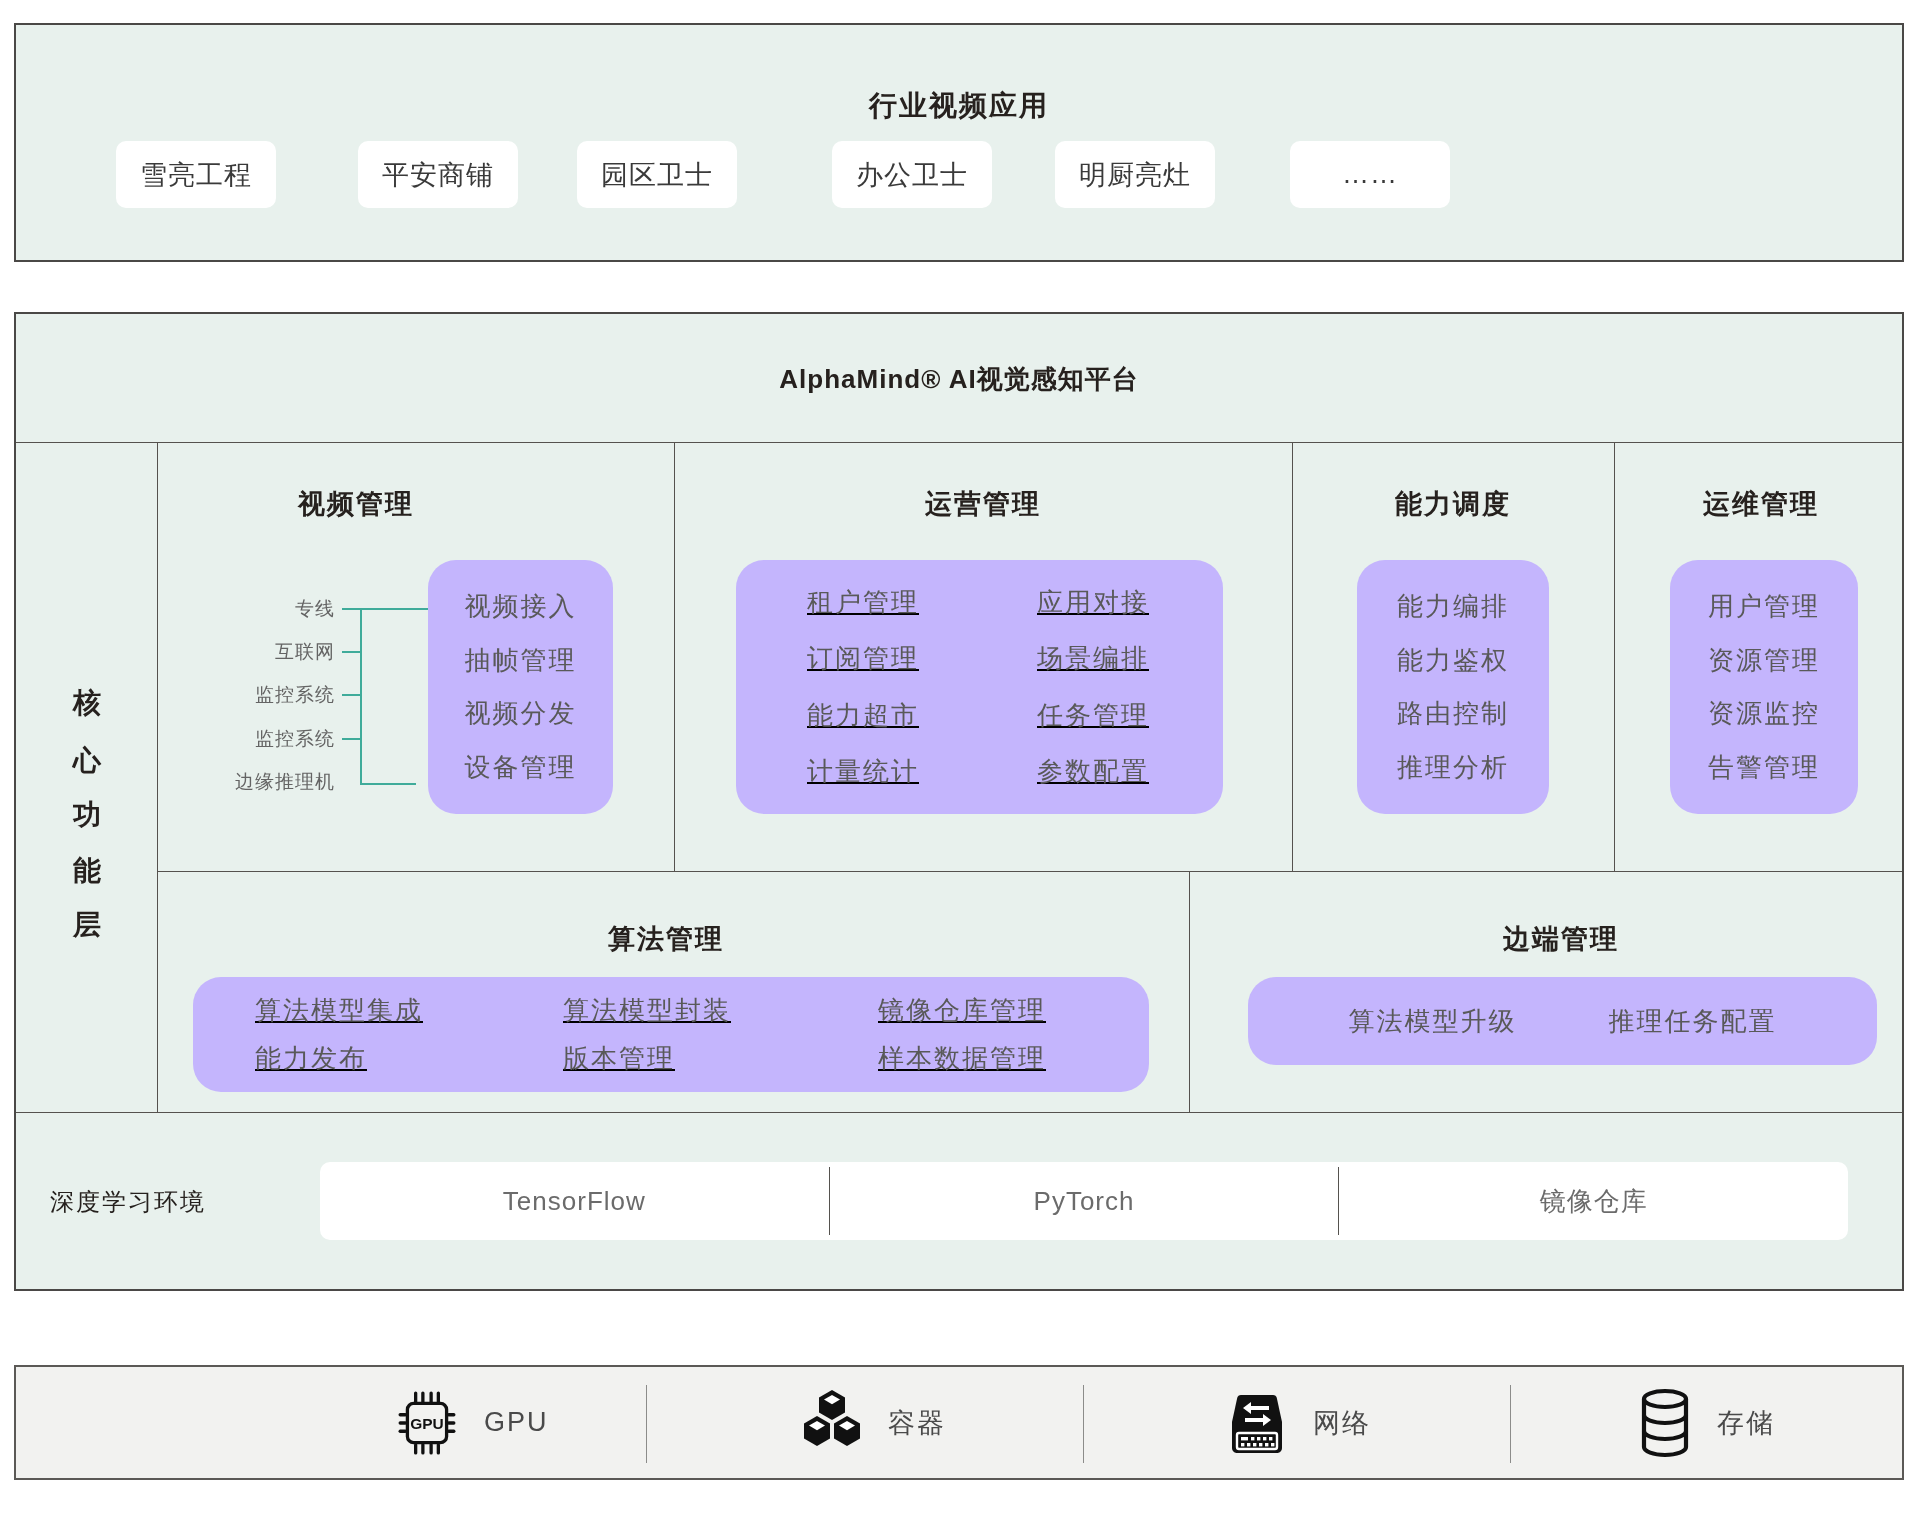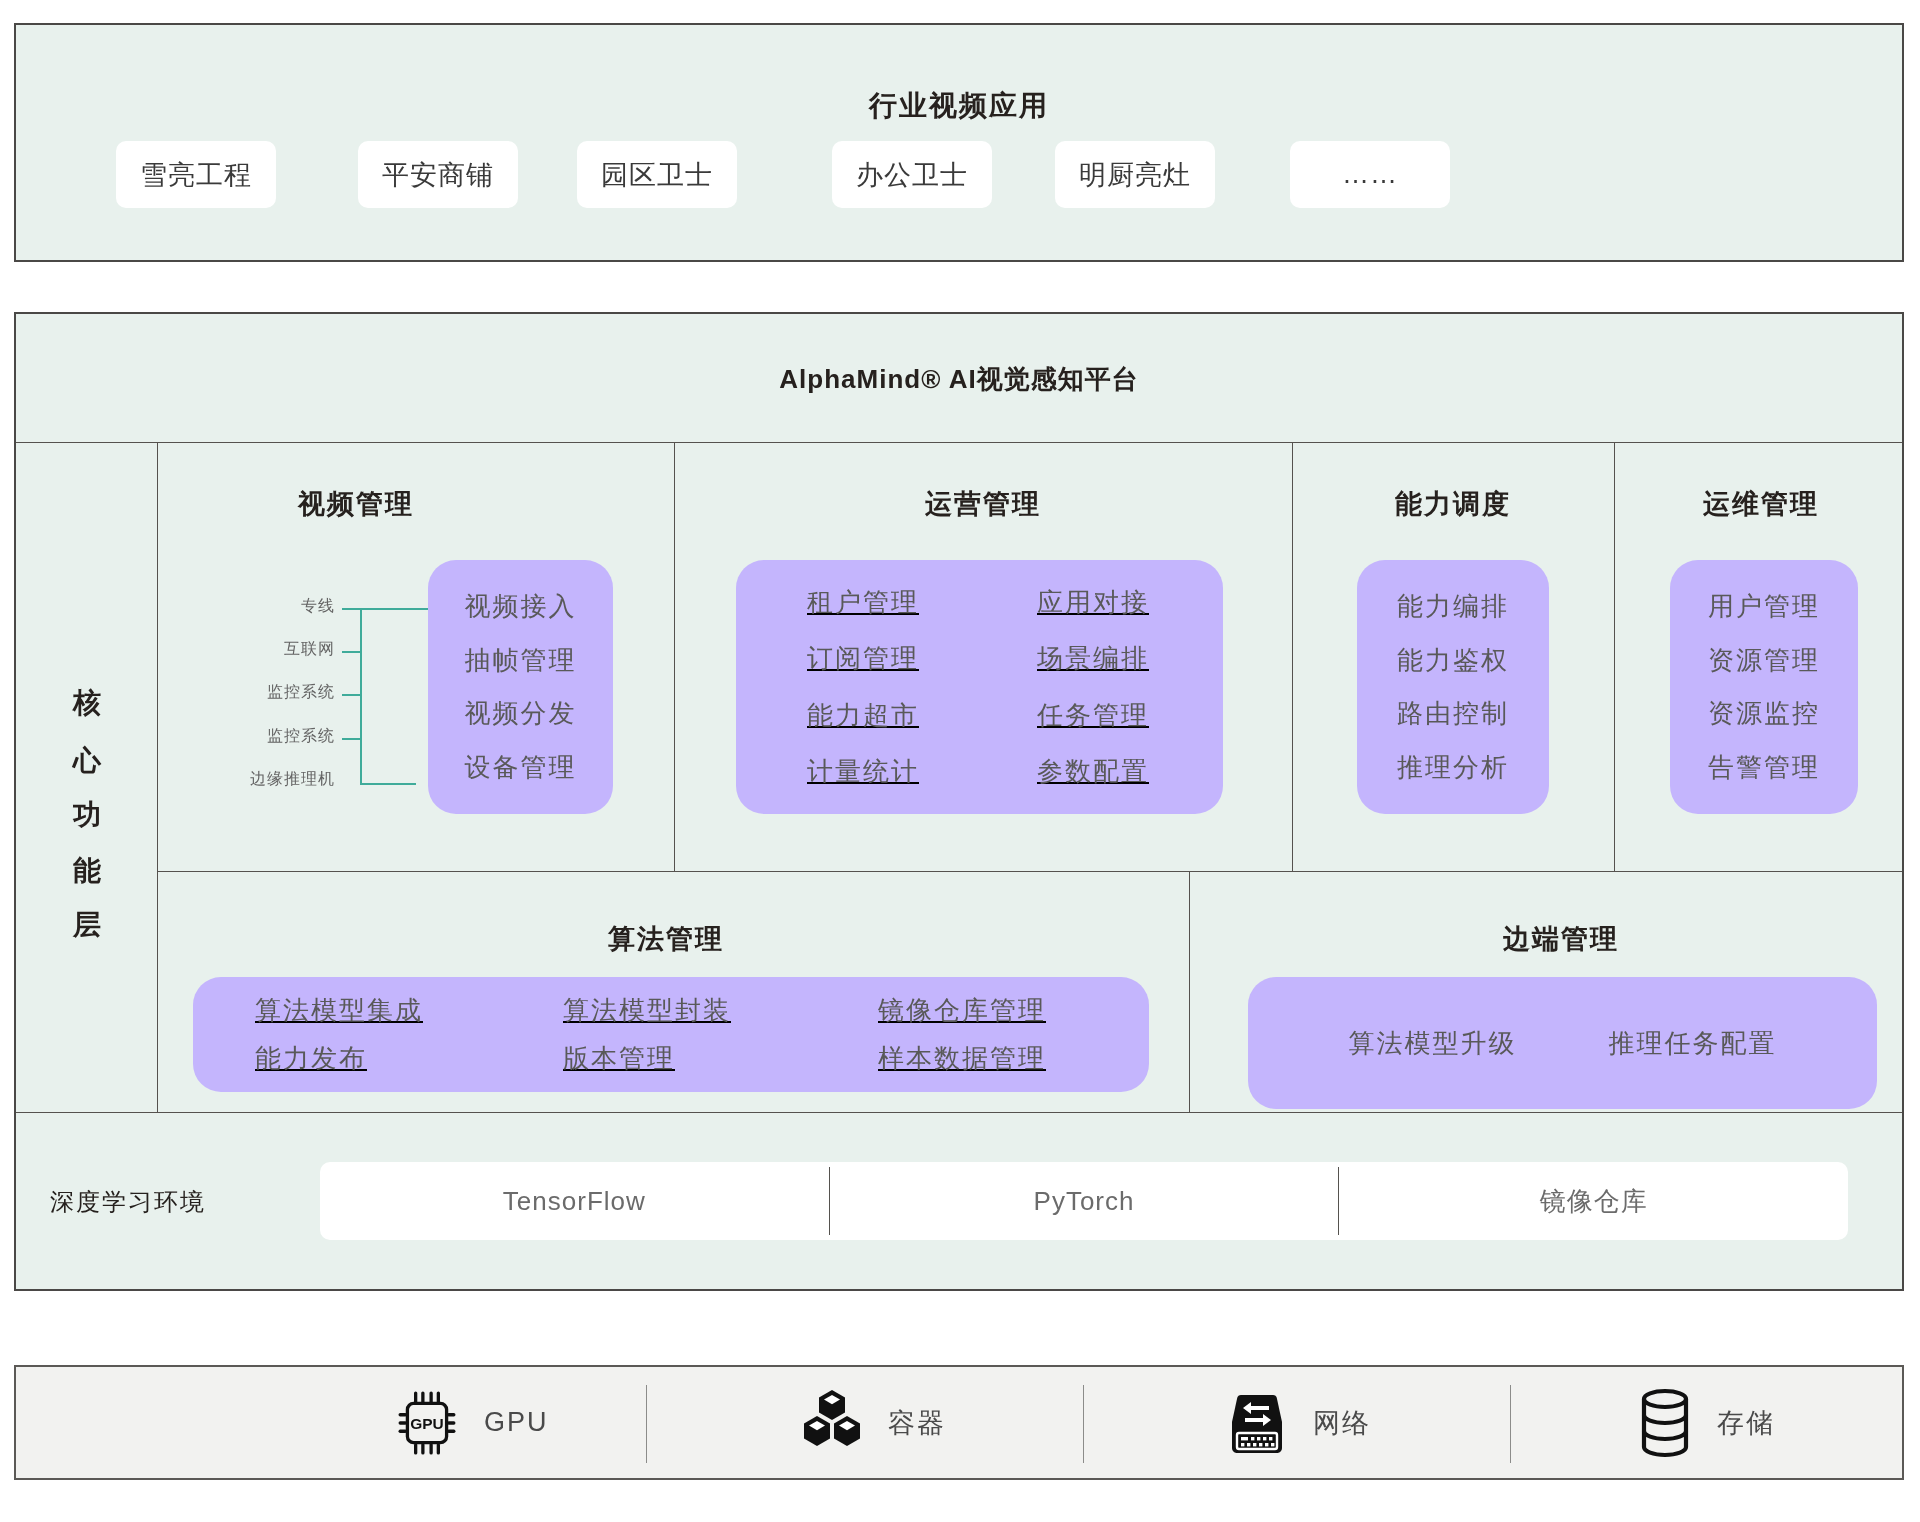--- a/index.html
+++ b/index.html
@@ -24,21 +24,21 @@
   .pill{position:absolute;top:116px;height:67px;width:160px;background:#fff;border-radius:10px;
         display:flex;align-items:center;justify-content:center;font-size:27px;color:#3a3a3a;letter-spacing:1px;}
   .plat-title{position:absolute;top:48px;width:100%;text-align:center;font-size:26px;font-weight:bold;color:var(--title-text);letter-spacing:1px;}
   .hline{position:absolute;height:1px;background:var(--line);}
   .vline{position:absolute;width:1px;background:var(--line);}
   .col-title{position:absolute;width:220px;text-align:center;font-size:27px;font-weight:bold;color:var(--title-text);letter-spacing:2px;}
   .card{position:absolute;background:#c4b5fd;border-radius:28px;}
   .stack{display:flex;flex-direction:column;justify-content:space-evenly;align-items:center;height:100%;padding:10px 0;}
   .item{font-size:26px;color:var(--card-text);letter-spacing:2px;white-space:nowrap;}
   .abs-stack{position:absolute;top:0;height:100%;display:flex;flex-direction:column;justify-content:space-evenly;align-items:flex-start;padding:3px 0;text-decoration:underline;}
-  .src-label{position:absolute;width:150px;text-align:right;font-size:16px;color:var(--label-text);letter-spacing:1px;white-space:nowrap;}
+  .src-label{position:absolute;width:150px;text-align:right;font-size:19px;color:var(--label-text);letter-spacing:1px;white-space:nowrap;}
   .tline{position:absolute;background:var(--teal);}
   .sidebar-wrap{position:absolute;left:0;top:128px;width:141px;height:670px;display:flex;align-items:center;justify-content:center;}
   .sidebar-text{writing-mode:vertical-rl;text-orientation:upright;font-size:28px;font-weight:bold;color:var(--title-text);letter-spacing:56px;transform:translateY(28px);}
   .dl-label{position:absolute;left:34px;top:872px;font-size:24px;font-weight:normal;color:var(--title-text);letter-spacing:2px;}
   .dl-pill{position:absolute;left:304px;top:848px;width:1528px;height:78px;background:#fff;border-radius:10px;display:flex;}
   .dl-cell{flex:1;display:flex;align-items:center;justify-content:center;font-size:26px;color:#6b6b6b;letter-spacing:1px;}
   .dl-div{width:1px;background:var(--line);margin:5px 0;}
   .infra-label{position:absolute;left:34px;top:0;height:100%;display:flex;align-items:center;font-size:27px;font-weight:bold;color:var(--title-text);letter-spacing:2px;}
   .infra-item{position:absolute;top:0;height:100%;display:flex;align-items:center;gap:24px;}
   .infra-item .ilabel{font-size:27px;color:#4a4a4a;letter-spacing:2px;}
@@ -146,21 +146,21 @@
         <div class="item">镜像仓库管理</div>
         <div class="item">样本数据管理</div>
       </div>
       <div class="abs-stack" style="left:370px">
         <div class="item">算法模型封装</div>
         <div class="item">版本管理</div>
       </div>
     </div>
 
     <div class="col-title" style="left:1435px;top:607px">边端管理</div>
-    <div class="card" style="left:1232px;top:663px;width:629px;height:132px;display:flex;align-items:center;justify-content:center;gap:92px">
+    <div class="card" style="left:1232px;top:663px;width:629px;height:88px;display:flex;align-items:center;justify-content:center;gap:92px">
       <div class="item">算法模型升级</div>
       <div class="item">推理任务配置</div>
     </div>
 
     <div class="dl-label">深度学习环境</div>
     <div class="dl-pill">
       <div class="dl-cell">TensorFlow</div>
       <div class="dl-div"></div>
       <div class="dl-cell">PyTorch</div>
       <div class="dl-div"></div>

